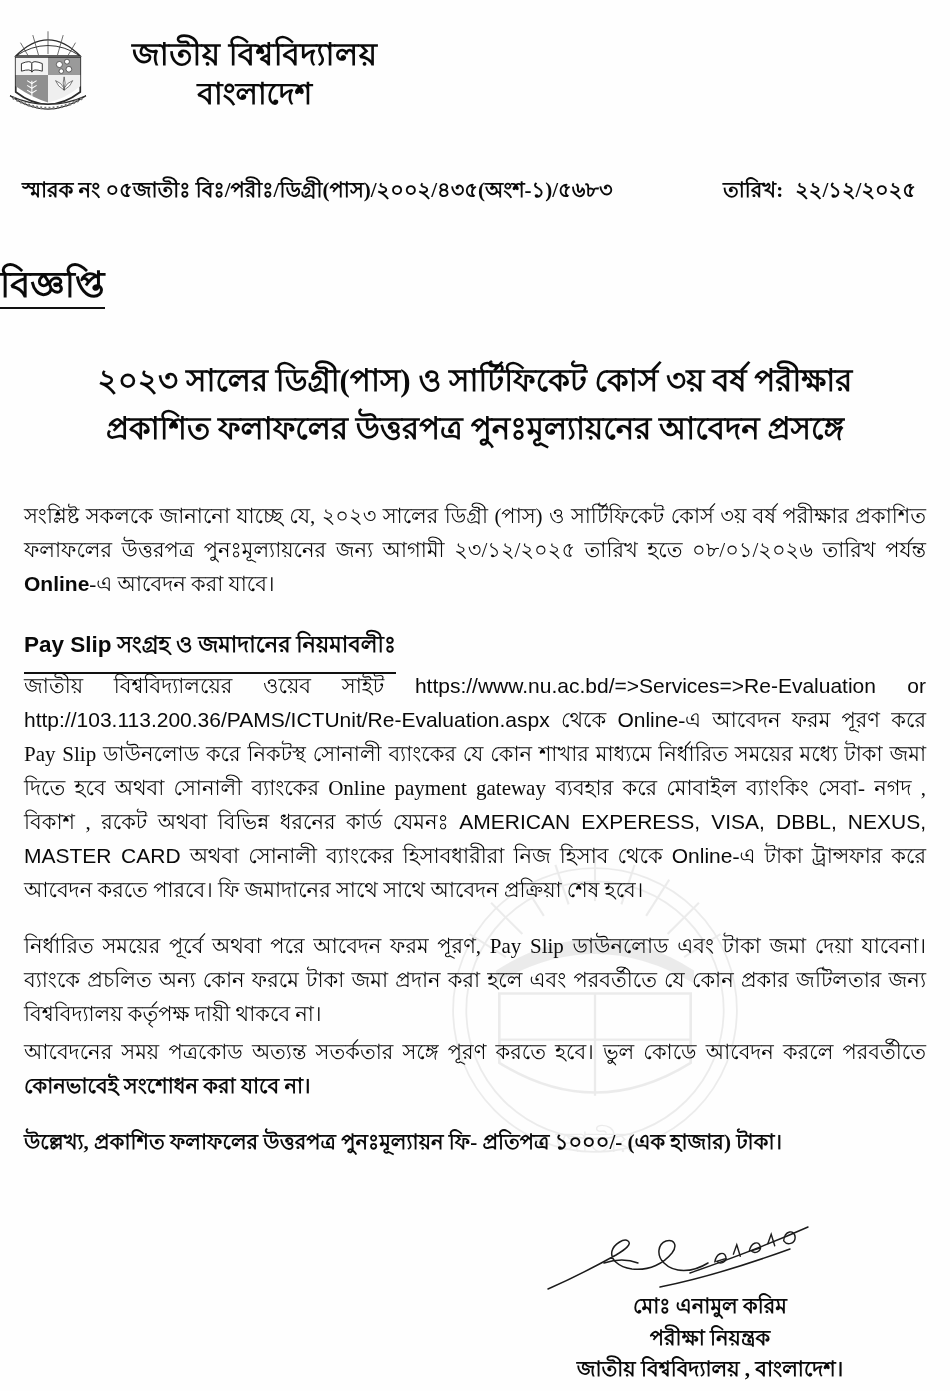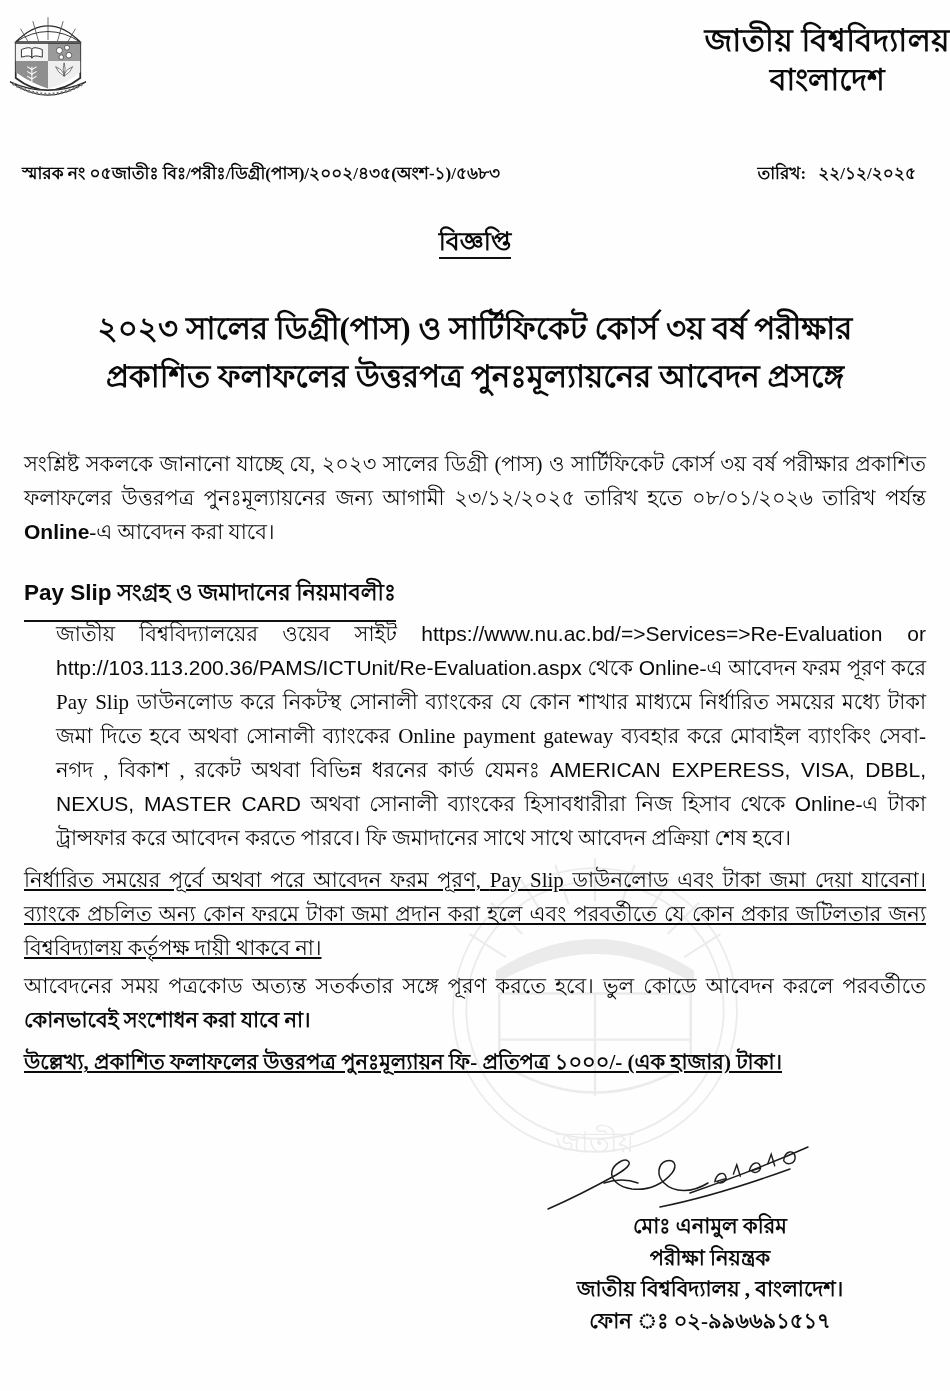--- a/index.html
+++ b/index.html
@@ -32,23 +32,23 @@
     pointer-events: none;
     z-index: 0;
   }
 
   
   .header {
     position: relative;
     z-index: 2;
     display: flex;
     align-items: center;
-    justify-content: space-between;
+    justify-content: flex-start;
     gap: 36px;
-    padding-top: 4px;
+    padding-top: 18px;
   }
   .crest {
     width: 96px;
     height: 112px;
     flex: 0 0 auto;
   }
   .uni-names {
     text-align: center;
     line-height: 1.12;
   }
@@ -65,33 +65,33 @@
   }
 
   
   .memo-row {
     position: relative;
     z-index: 2;
     display: flex;
     justify-content: space-between;
     align-items: baseline;
     margin: 44px 22px 16px 22px;
-    font-size: 17px;
+    font-size: 21px;
     font-weight: 700;
   }
   .memo-date { margin-right: 12px; }
   .memo-date .lbl { margin-right: 12px; }
 
   
   .notice-heading {
     position: relative;
     z-index: 2;
-    text-align: center;
-    margin-top: 34px;
-    font-size: 25px;
+    text-align: left;
+    margin-top: 48px;
+    font-size: 36px;
     font-weight: 700;
   }
   .notice-heading span {
     border-bottom: 2px solid #111;
     padding-bottom: 2px;
   }
 
   
   .subject {
     position: relative;
@@ -126,22 +126,22 @@
     margin-bottom: 2px;
   }
   .sec-heading span {
     border-bottom: 2px solid #111;
     padding-bottom: 15px;
   }
   .latin { font-family: "Liberation Sans", sans-serif; }
   .latin-serif { font-family: "Liberation Serif", serif; }
   .bold { font-weight: 700; }
 
-  .para-urls { margin-top: 4px; margin-left: 32px; }
-  .para-gap { margin-top: 8px; text-decoration: underline; }
+  .para-urls { margin-top: 4px; }
+  .para-gap { margin-top: 22px; }
   .para-tight { margin-top: 4px; }
 
   
   .sign-block {
     position: relative;
     z-index: 2;
     margin-top: 58px;
     text-align: center;
     width: 420px;
     margin-left: 500px;

